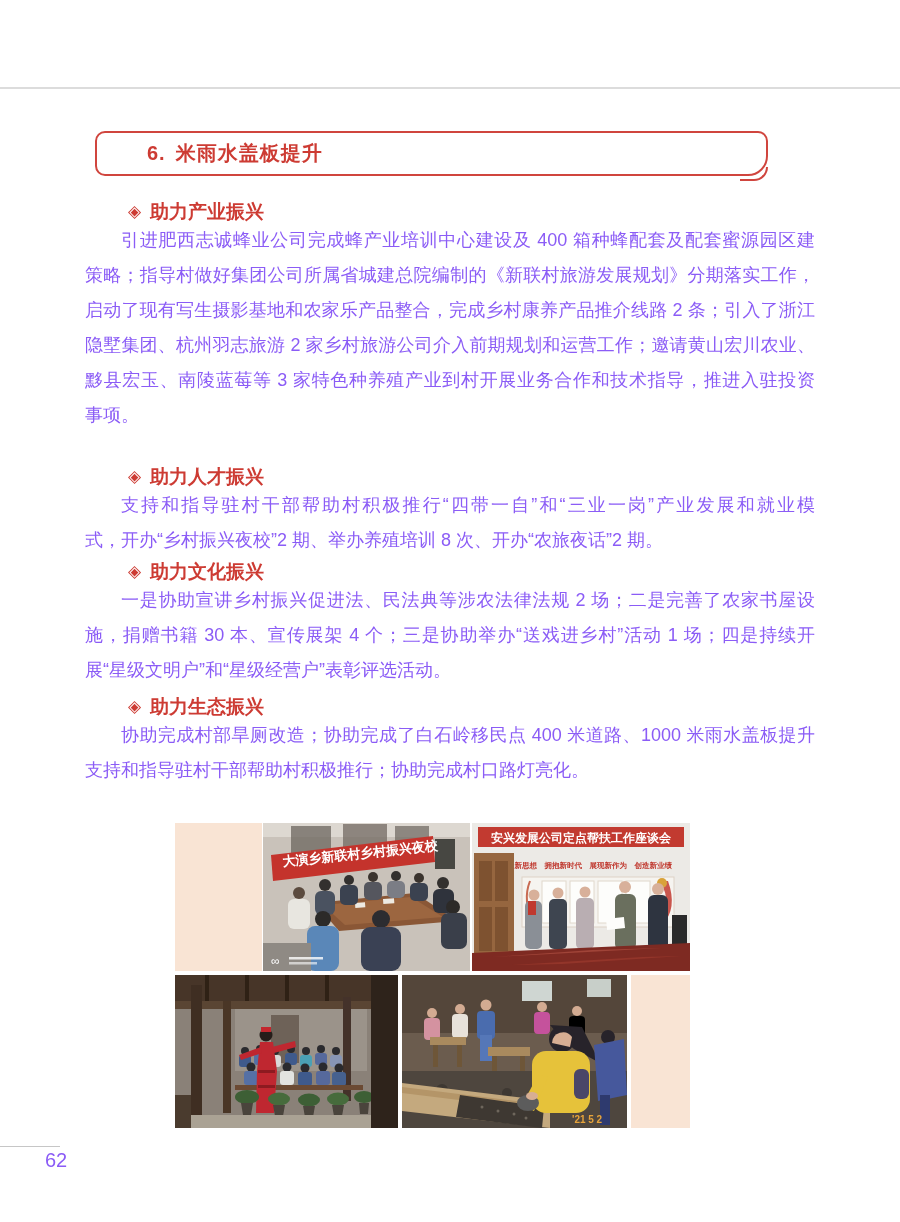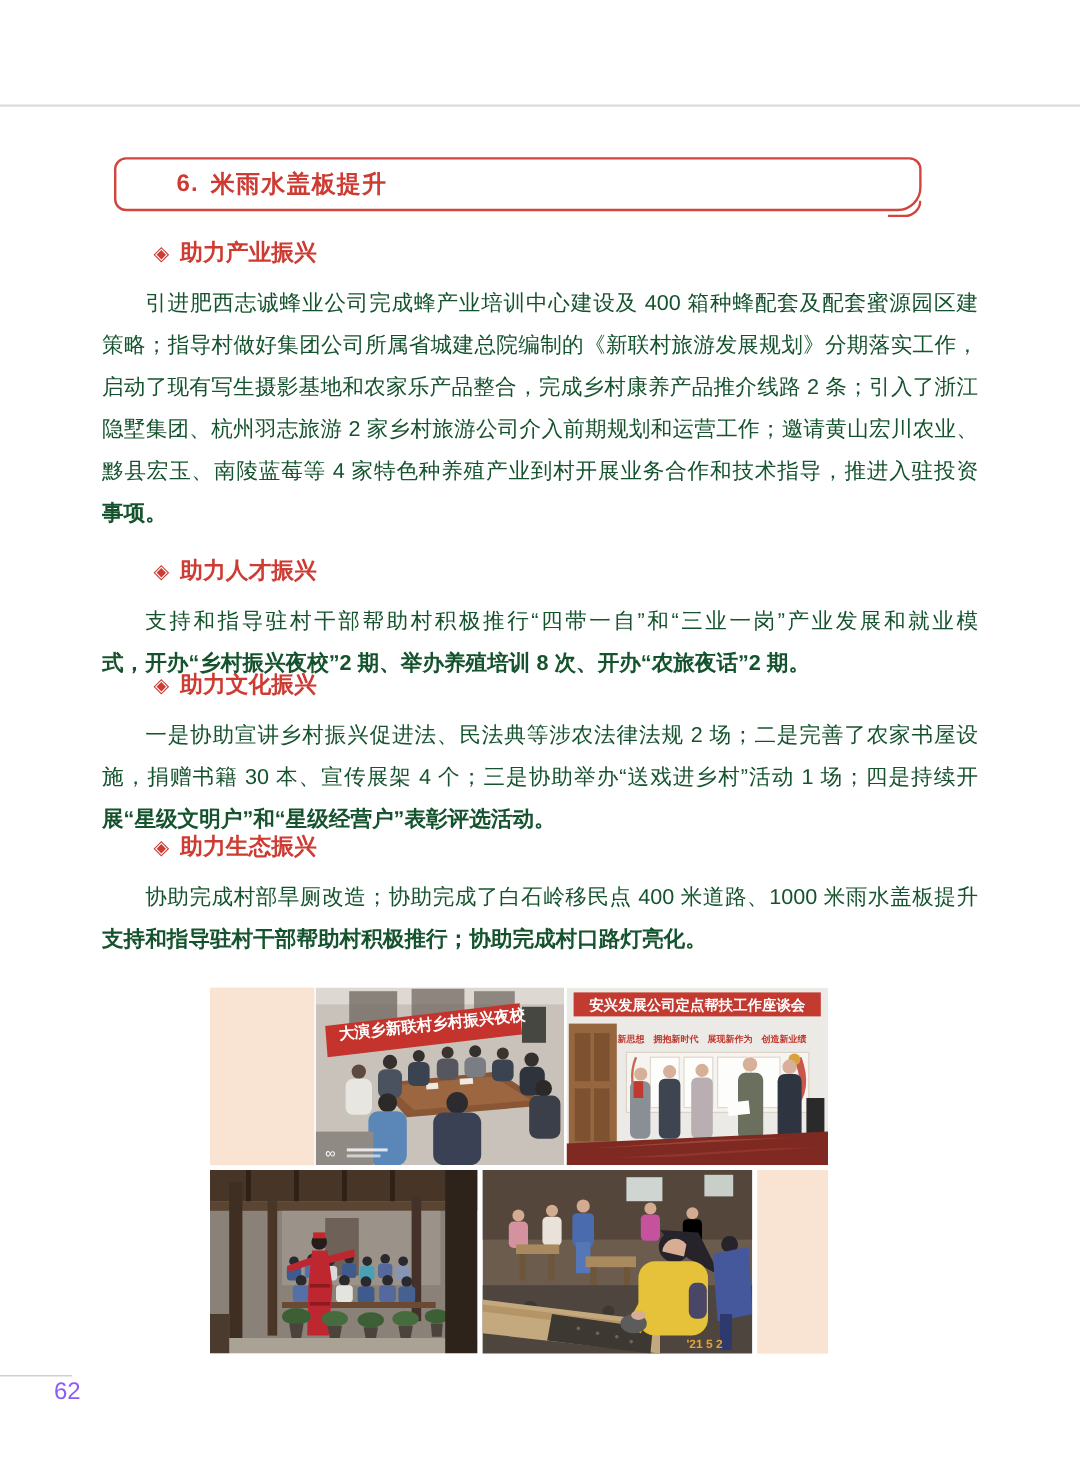--- a/index.html
+++ b/index.html
@@ -31,28 +31,28 @@
   }
   .title-num{margin-right:10px;}
   .sec-heading{
     position:absolute;left:128px;height:24px;line-height:24px;
     color:#cd3b33;font-weight:bold;font-size:19px;
     display:flex;align-items:center;white-space:nowrap;
   }
   .sec-heading .diamond{font-size:17px;margin-right:9px;font-weight:normal;}
   .para{
     position:absolute;left:85px;width:730px;
-    color:#14532d;font-size:18px;margin-top:12px;
+    color:#8b5cf6;font-size:18px;
   }
   .line{
     height:35px;line-height:35px;overflow:hidden;white-space:nowrap;
     text-align:justify;text-align-last:justify;
   }
   .line.first{text-indent:2em;}
-  .line.end{text-align-last:left;font-weight:bold;}
+  .line.end{text-align-last:left;}
   
   .montage{position:absolute;left:175px;top:823px;width:515px;height:305px;}
   .montage .cell{position:absolute;overflow:hidden;}
   .peach{background:#f9e4d4;}
   svg text{font-family:"Liberation Sans",sans-serif;}
   .footer-rule{position:absolute;left:0;top:1146px;width:60px;height:1px;background:#c6c6c6;}
   .page-num{position:absolute;left:45px;top:1149px;font-size:20px;color:#8b5cf6;}
 </style>
 </head>
 <body>
@@ -68,21 +68,21 @@
 
   <div class="sec-heading" style="top:200px">
     <span class="diamond">◈</span>
     <span>助力产业振兴</span>
   </div>
   <div class="para" style="top:223px">
     <div class="line first">引进肥西志诚蜂业公司完成蜂产业培训中心建设及 400 箱种蜂配套及配套蜜源园区建</div>
     <div class="line">策略；指导村做好集团公司所属省城建总院编制的《新联村旅游发展规划》分期落实工作，</div>
     <div class="line">启动了现有写生摄影基地和农家乐产品整合，完成乡村康养产品推介线路 2 条；引入了浙江</div>
     <div class="line">隐墅集团、杭州羽志旅游 2 家乡村旅游公司介入前期规划和运营工作；邀请黄山宏川农业、</div>
-    <div class="line">黟县宏玉、南陵蓝莓等 4 家特色种养殖产业到村开展业务合作和技术指导，推进入驻投资</div>
+    <div class="line">黟县宏玉、南陵蓝莓等 3 家特色种养殖产业到村开展业务合作和技术指导，推进入驻投资</div>
     <div class="line end">事项。</div>
   </div>
 
   <div class="sec-heading" style="top:465px">
     <span class="diamond">◈</span>
     <span>助力人才振兴</span>
   </div>
   <div class="para" style="top:488px">
     <div class="line first">支持和指导驻村干部帮助村积极推行“四带一自”和“三业一岗”产业发展和就业模</div>
     <div class="line end">式，开办“乡村振兴夜校”2 期、举办养殖培训 8 次、开办“农旅夜话”2 期。</div>

